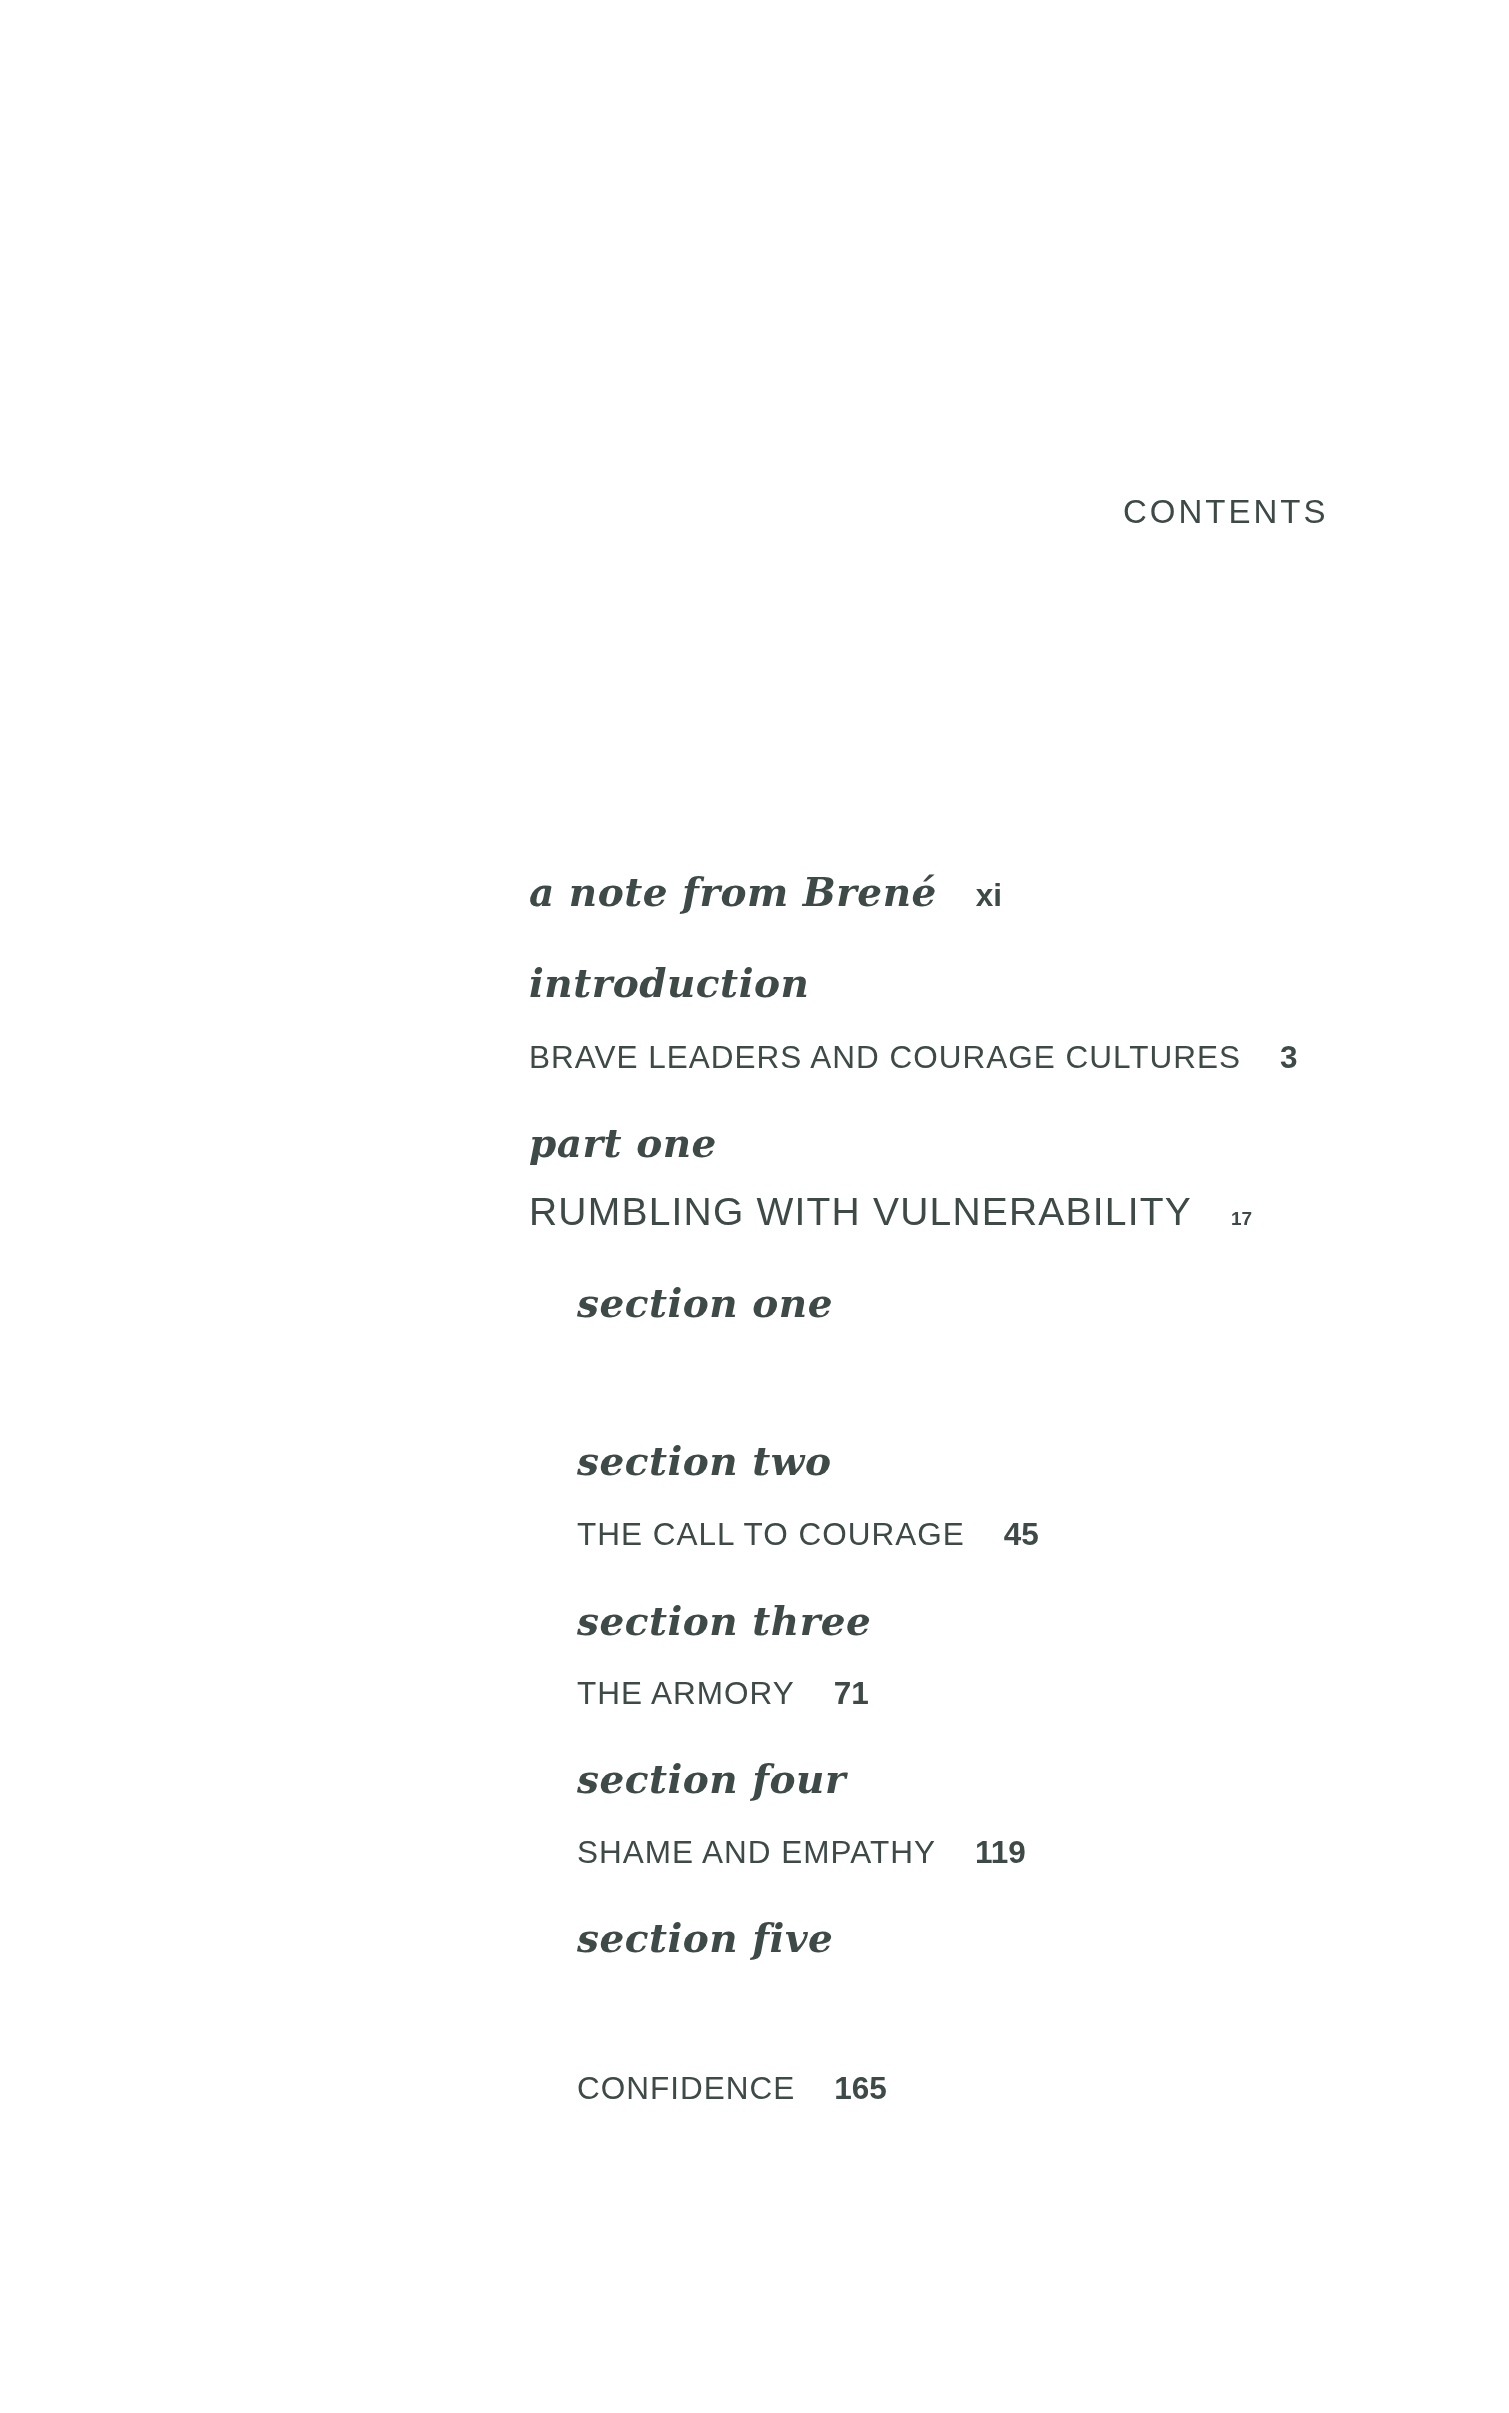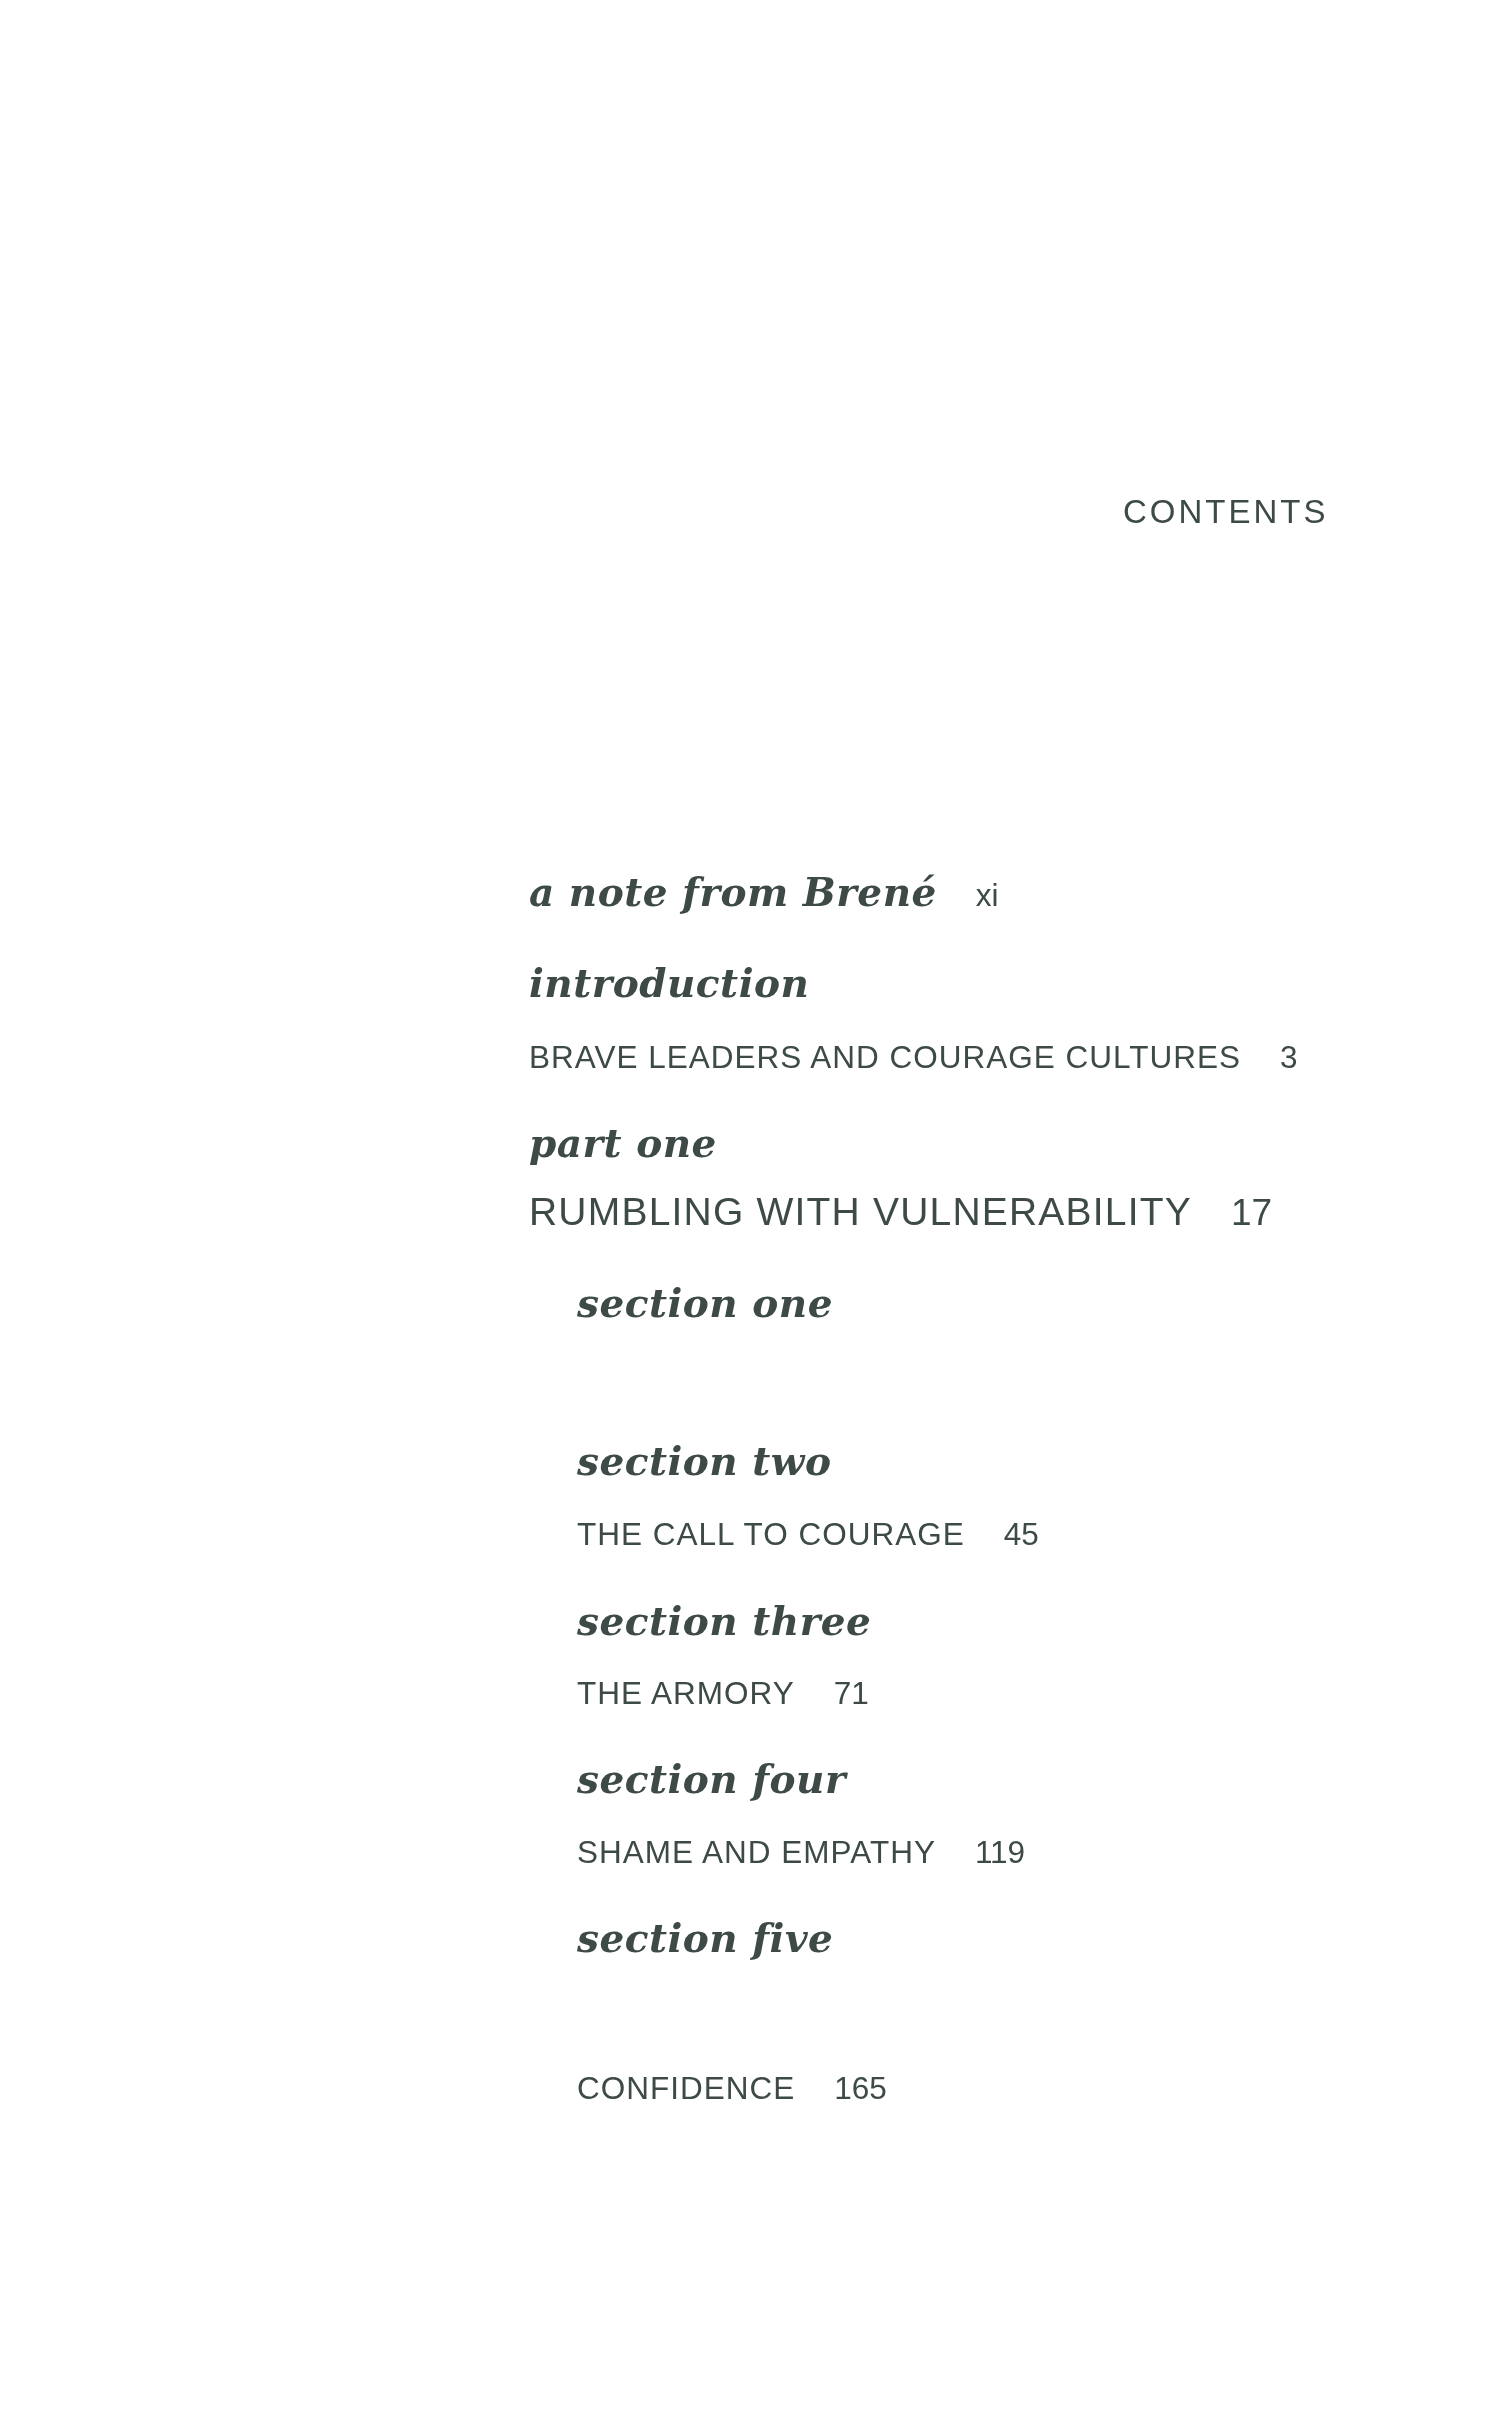--- a/index.html
+++ b/index.html
@@ -36,24 +36,24 @@
     font-size: 31.5px;
     letter-spacing: 1px;
   }
   .sans-title.big {
     font-size: 39px;
     letter-spacing: 1.2px;
   }
   .pg {
     font-family: "Liberation Sans", "DejaVu Sans", sans-serif;
     font-size: 31.5px;
-    font-weight: 400;
+    font-weight: 700;
     display: inline-block;
   }
-  .pg.small { font-size: 37px; }
+  .pg.small { font-size: 19px; }
 </style>
 </head>
 <body>
 
 <div class="page">
 
   <div class="contents-title">CONTENTS</div>
 
   <div class="entry" style="left:529px; top:869px;">
     <span class="serif-head">a note from Brené</span>

